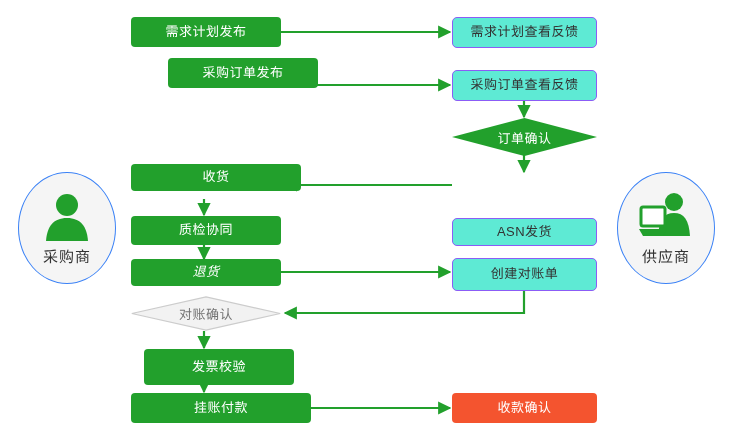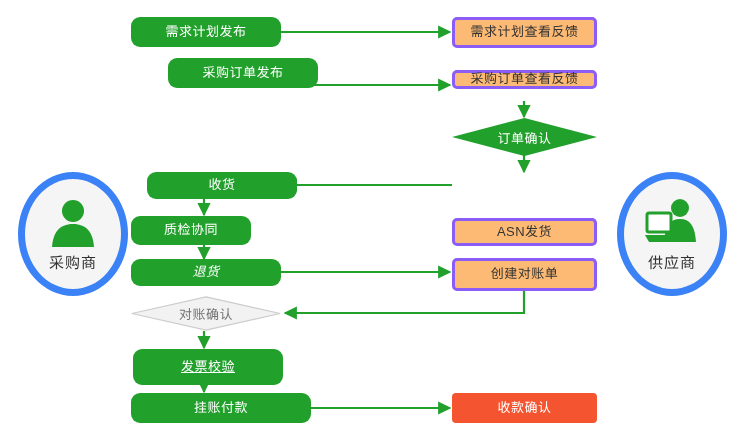--- a/index.html
+++ b/index.html
@@ -34,26 +34,26 @@
     justify-content: center;
     text-align: center;
     font-size: 13px;
     line-height: 1.1;
     letter-spacing: 0.5px;
     z-index: 3;
   }
   .node.green {
     background: #22a02c;
     color: #ffffff;
-    border-radius: 9px;
+    border-radius: 4px;
   }
   .node.gray {
-    background: #fdba74;
+    background: #5eead4;
     color: #333333;
-    border: 3px solid #8b5cf6;
+    border: 1px solid #8b5cf6;
     border-radius: 5px;
   }
   .node.red {
     background: #f4542f;
     color: #ffffff;
     border-radius: 4px;
     text-align: center;
   }
   .diamond {
     position: absolute;
@@ -79,21 +79,21 @@
     letter-spacing: 0.5px;
     z-index: 2;
   }
   .diamond.green .dlabel { color: #ffffff; }
   .diamond.white .dlabel { color: #737373; }
 
   .actor {
     position: absolute;
     width: 96px;
     height: 110px;
-    border: 7px solid #3b82f6;
+    border: 1px solid #3b82f6;
     border-radius: 50%;
     background: #f5f5f5;
     display: flex;
     flex-direction: column;
     align-items: center;
     justify-content: center;
     z-index: 3;
   }
   .actor .glyph {
     width: 56px;
@@ -171,57 +171,57 @@
   <div class="node green" style="left:131px; top:17px; width:150px; height:30px;">
     <span>需求计划发布</span>
   </div>
   <div class="node gray" style="left:452px; top:17px; width:145px; height:31px;">
     <span>需求计划查看反馈</span>
   </div>
 
   <div class="node green" style="left:131px; top:58px; width:150px; height:30px;margin-left:37px;">
     <span>采购订单发布</span>
   </div>
-  <div class="node gray" style="left:452px; top:70px; width:145px; height:19px;">
+  <div class="node gray" style="left:452px; top:70px; width:145px; height:31px;">
     <span>采购订单查看反馈</span>
   </div>
 
   <div class="diamond green" style="left:452px; top:118px; width:145px; height:38px;">
     <svg class="dshape" viewBox="0 0 145 38" preserveAspectRatio="none" xmlns="http://www.w3.org/2000/svg">
       <polygon points="72.5,0 145,19 72.5,38 0,19" fill="#22a02c"></polygon>
     </svg>
     <span class="dlabel">订单确认</span>
   </div>
 
   <div class="node gray" style="left:452px; top:172px; width:145px; height:28px;margin-top:46px;">
     <span>ASN发货</span>
   </div>
 
-  <div class="node green" style="left:131px; top:172px; width:150px; height:27px;margin-left:16px;">
+  <div class="node green" style="left:131px; top:164px; width:170px; height:27px;">
     <span>收货</span>
   </div>
-  <div class="node green" style="left:131px; top:216px; width:120px; height:29px;">
+  <div class="node green" style="left:131px; top:216px; width:150px; height:29px;">
     <span>质检协同</span>
   </div>
   <div class="node green" style="left:131px; top:259px; width:150px; height:27px;font-style:italic;">
     <span>退货</span>
   </div>
 
   <div class="node gray" style="left:452px; top:258px; width:145px; height:33px;">
     <span>创建对账单</span>
   </div>
 
   <div class="diamond white" style="left:131px; top:296px; width:150px; height:35px;">
     <svg class="dshape" viewBox="0 0 150 35" preserveAspectRatio="none" xmlns="http://www.w3.org/2000/svg">
       <polygon points="75,0.8 149.2,17.5 75,34.2 0.8,17.5" fill="#f2f2f2" stroke="#cccccc" stroke-width="1.2"></polygon>
     </svg>
     <span class="dlabel">对账确认</span>
   </div>
 
-  <div class="node green" style="left:133px; top:349px; width:150px; height:36px;text-decoration:underline;">
+  <div class="node green" style="left:144px; top:349px; width:150px; height:36px;">
     <span>发票校验</span>
   </div>
   <div class="node green" style="left:131px; top:393px; width:180px; height:30px;">
     <span>挂账付款</span>
   </div>
 
   <div class="node red" style="left:452px; top:393px; width:145px; height:30px;">
     <span>收款确认</span>
   </div>
 

